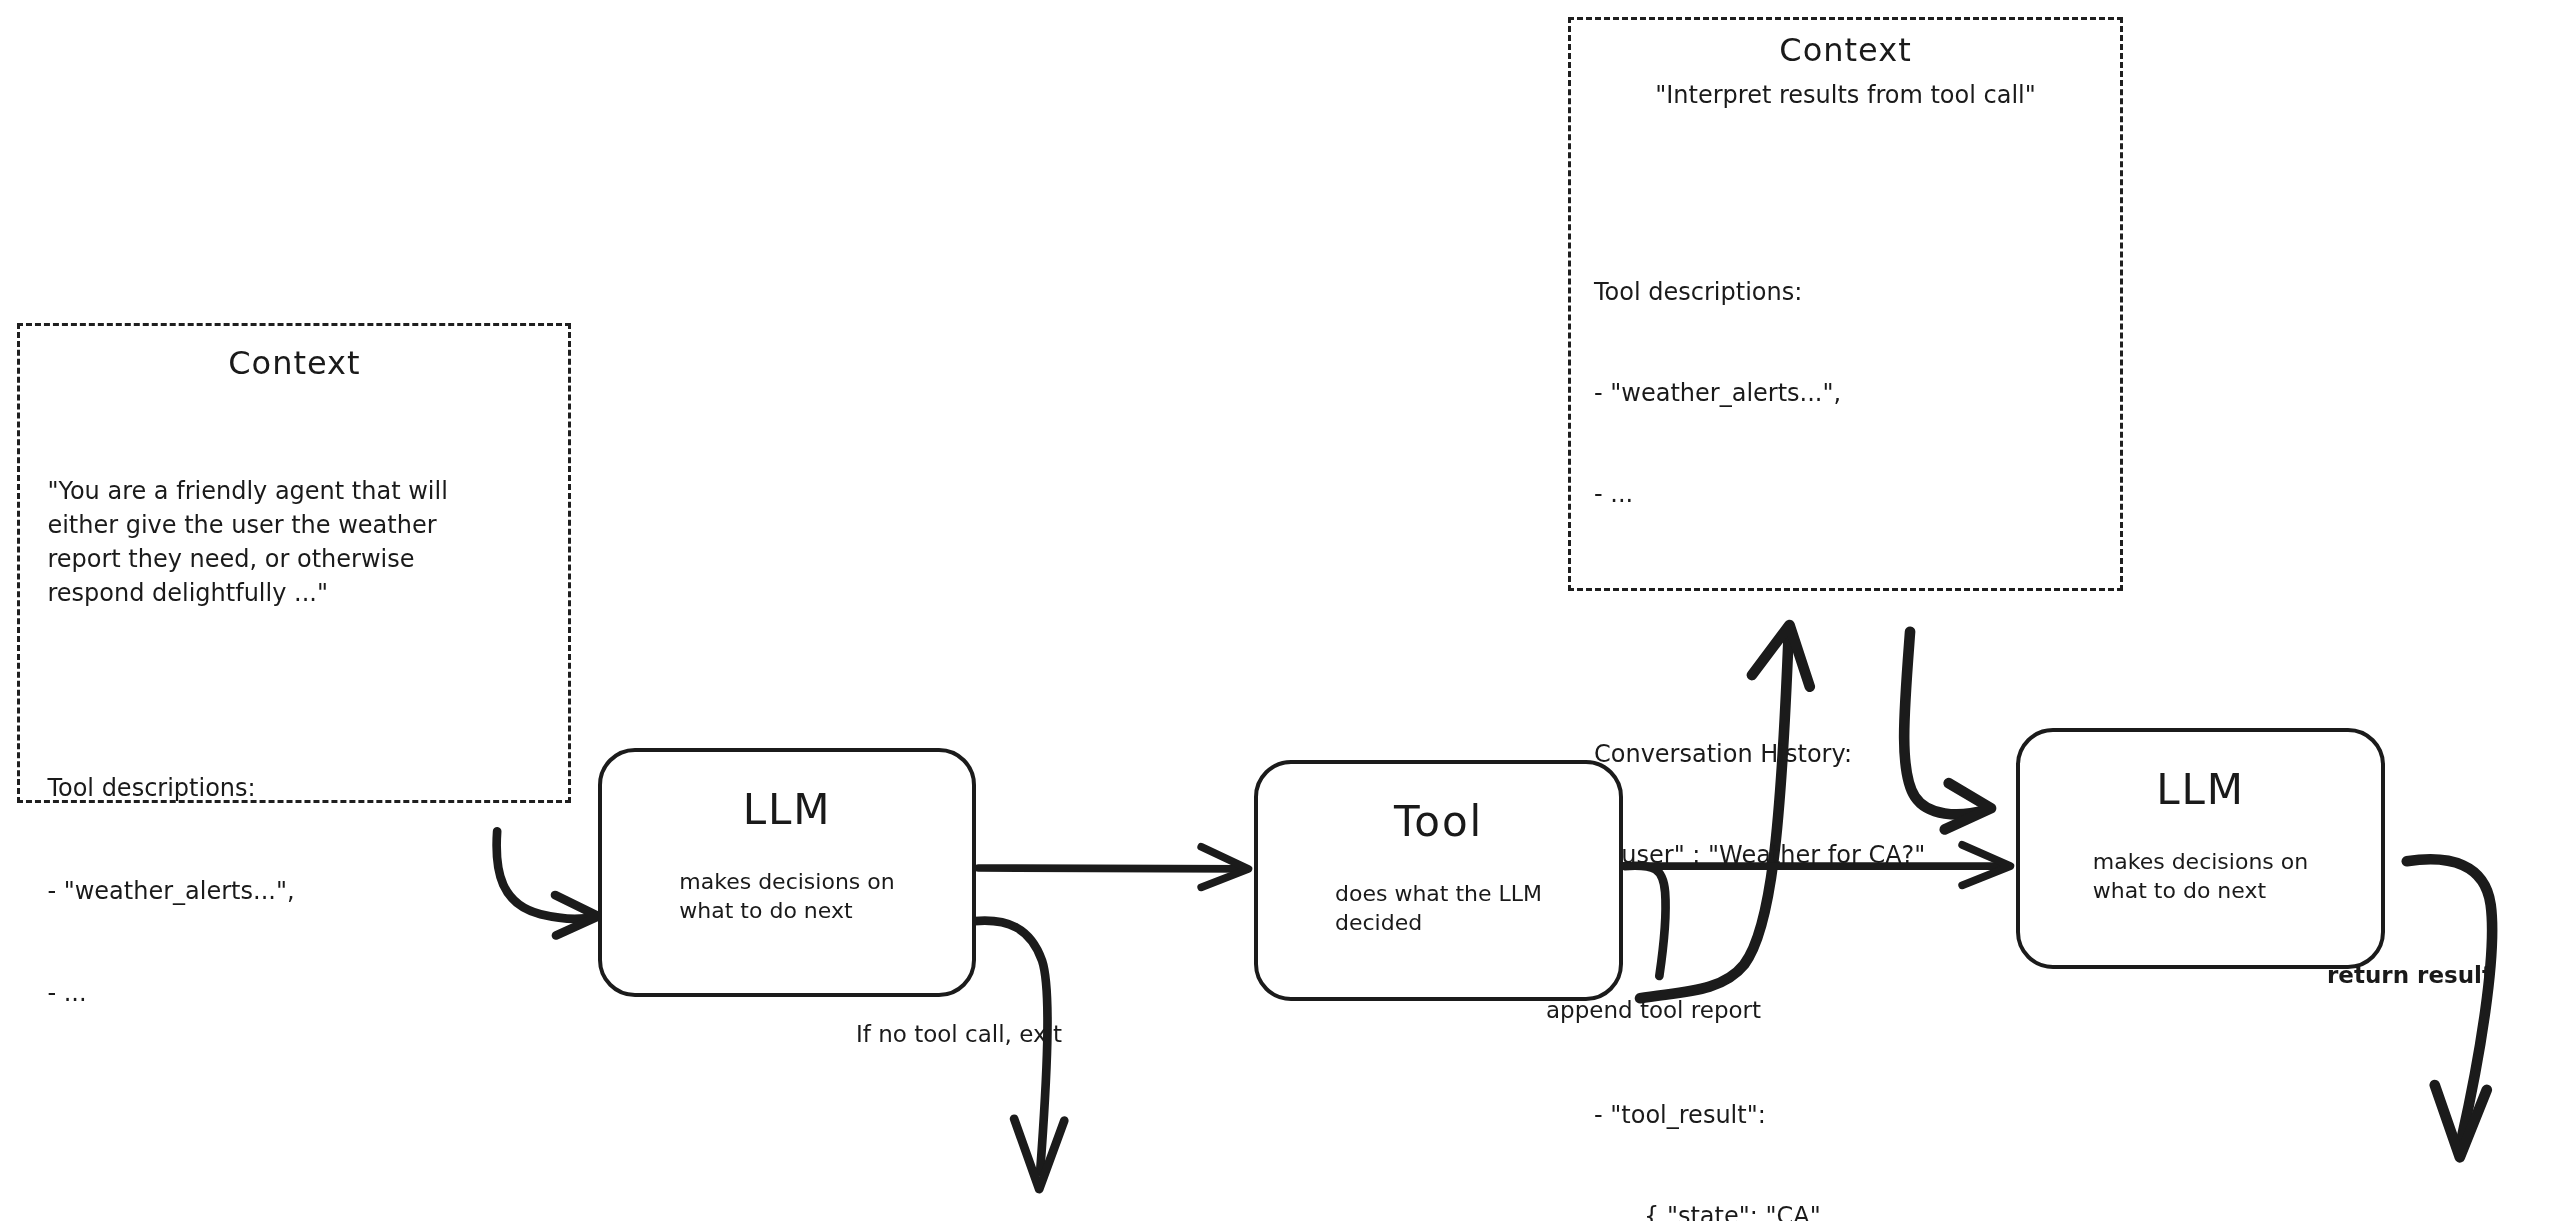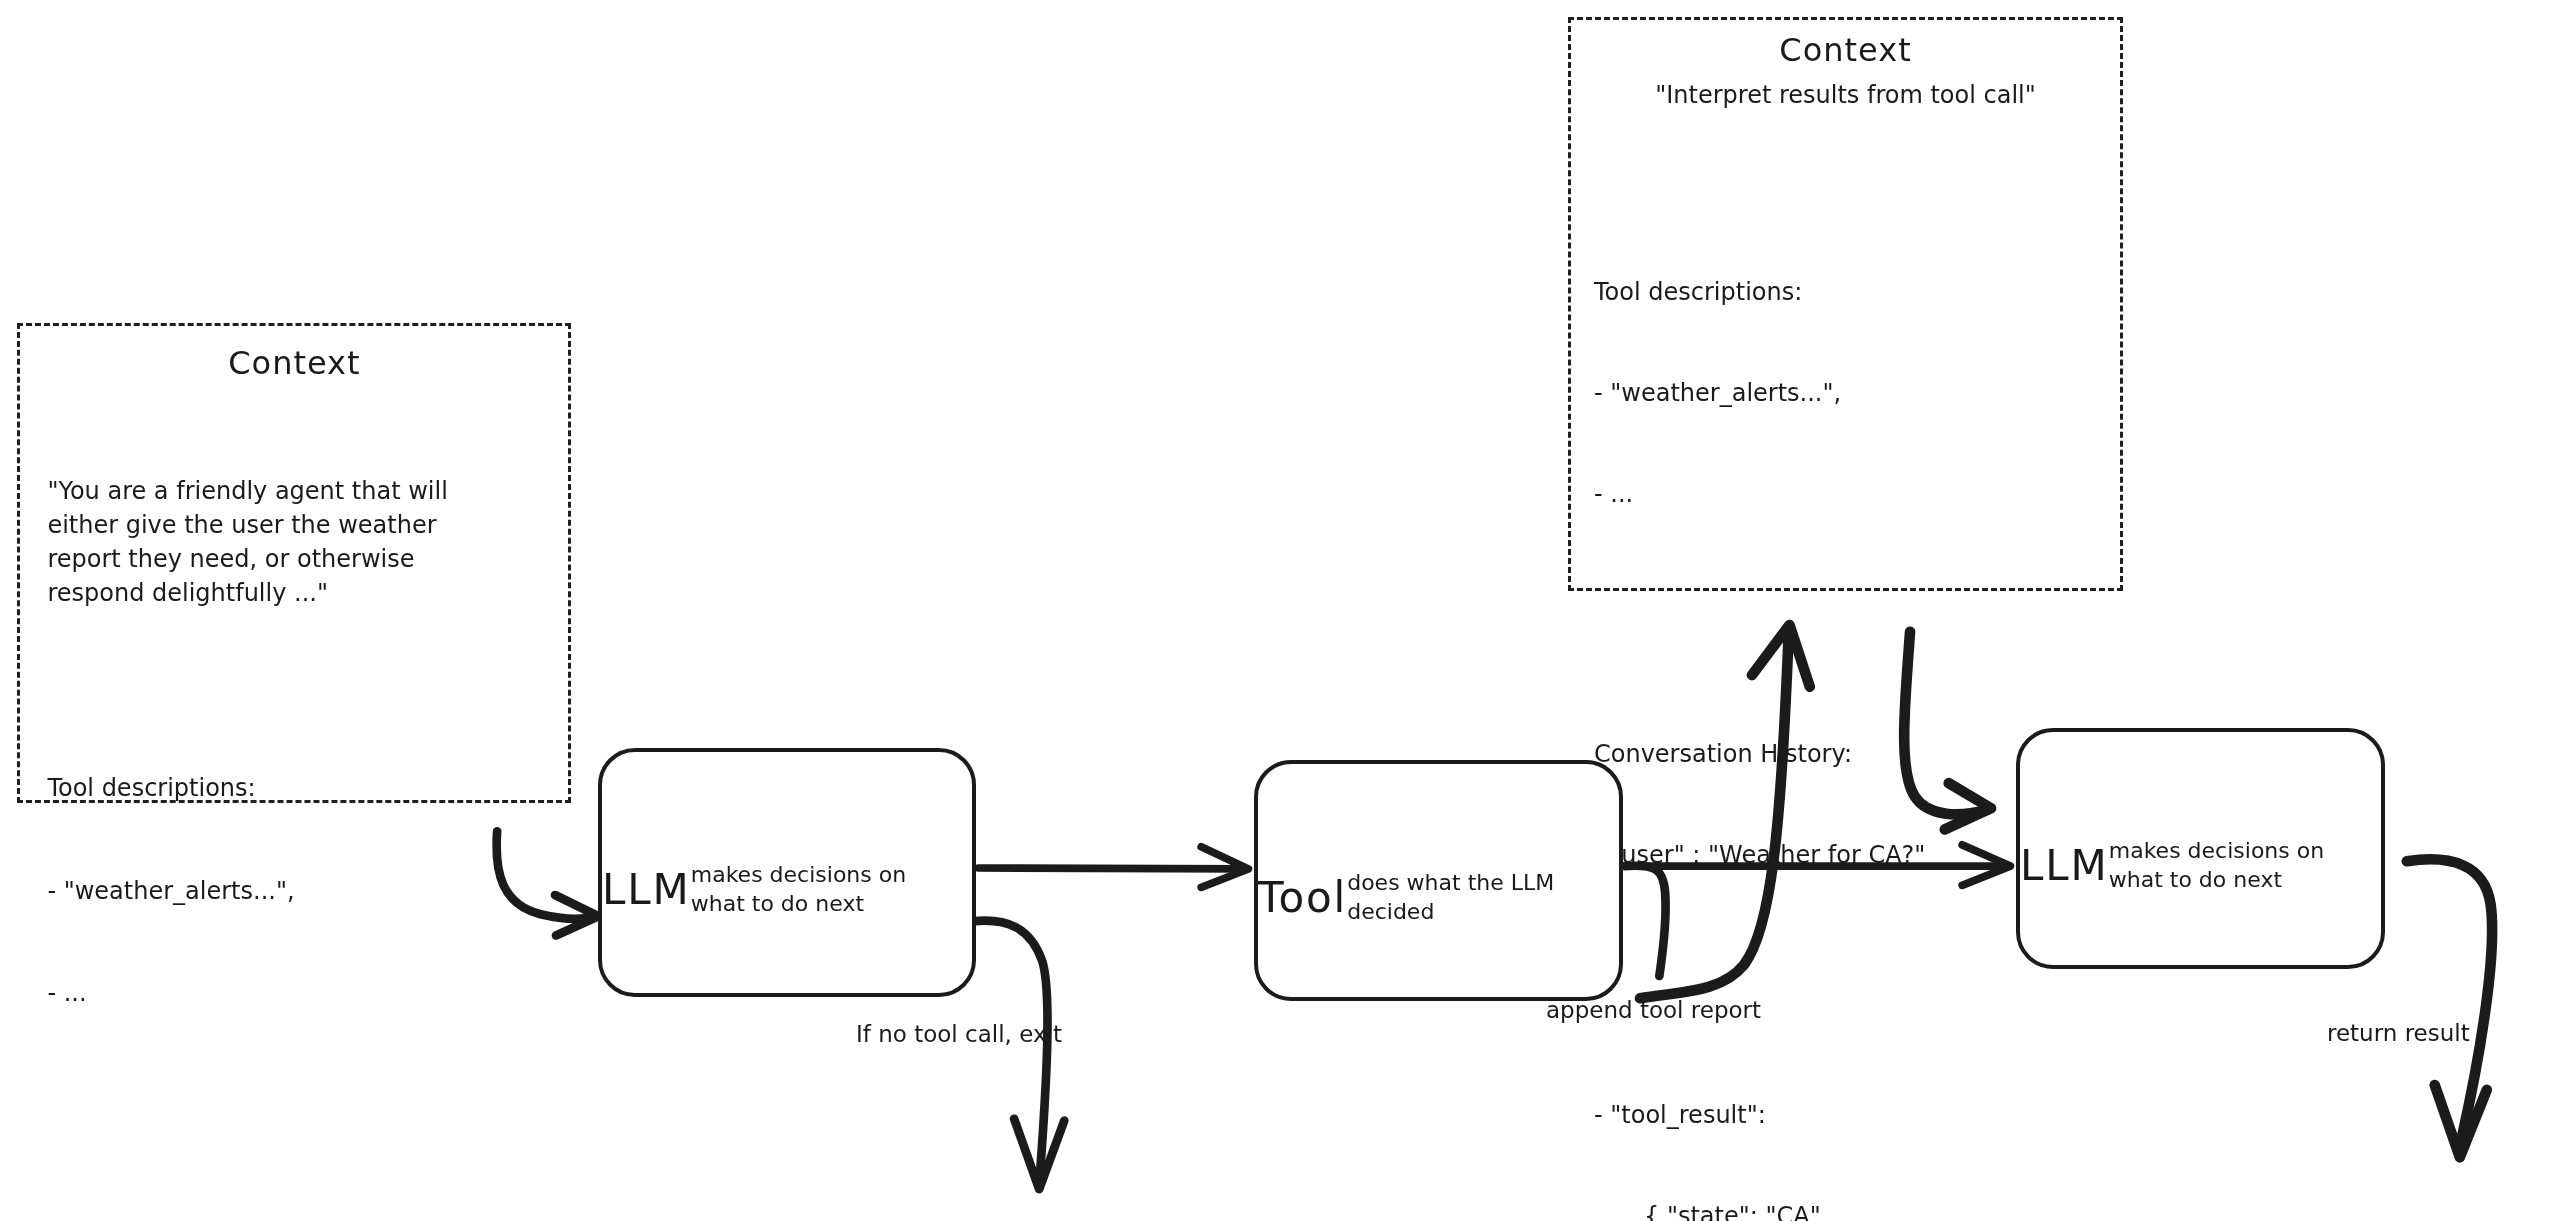--- a/index.html
+++ b/index.html
@@ -72,21 +72,21 @@
   .indent1 { padding-left: 50px; }
 
   
   .node {
     position: absolute;
     border: 4.8px solid #1b1b1b;
     border-radius: 37px;
     background: #ffffff;
     box-sizing: border-box;
     display: flex;
-    flex-direction: row;
+    flex-direction: column;
     align-items: center;
     justify-content: flex-start;
   }
   .node-title {
     font-size: 42px;
     letter-spacing: 1.9px;
     margin-top: 33px;
   }
   .node-sub {
     font-size: 22px;
@@ -103,21 +103,21 @@
 
   
   .edge-label {
     position: absolute;
     font-size: 23px;
     white-space: nowrap;
     line-height: 1;
   }
   #label-exit   { left: 856px;  top: 1023px; }
   #label-append { left: 1546px; top: 999px; }
-  #label-return { left: 2327px; top: 1022px; }
+  #label-return { left: 2327px; top: 964px; font-weight: bold; }
 
   
   #arrows {
     position: absolute;
     left: 0; top: 0;
     width: 2576px;
     height: 1221px;
     pointer-events: none;
   }
   #arrows path { fill: none; stroke: #1b1b1b; stroke-linecap: round; stroke-linejoin: round; }

